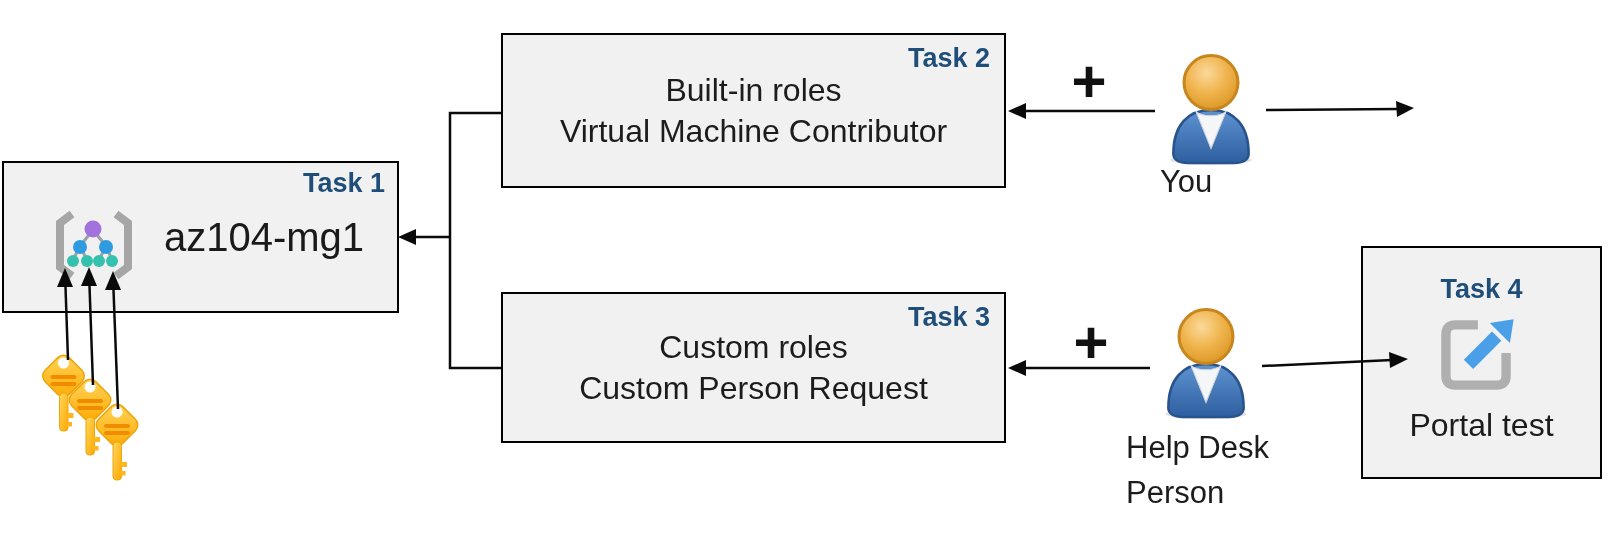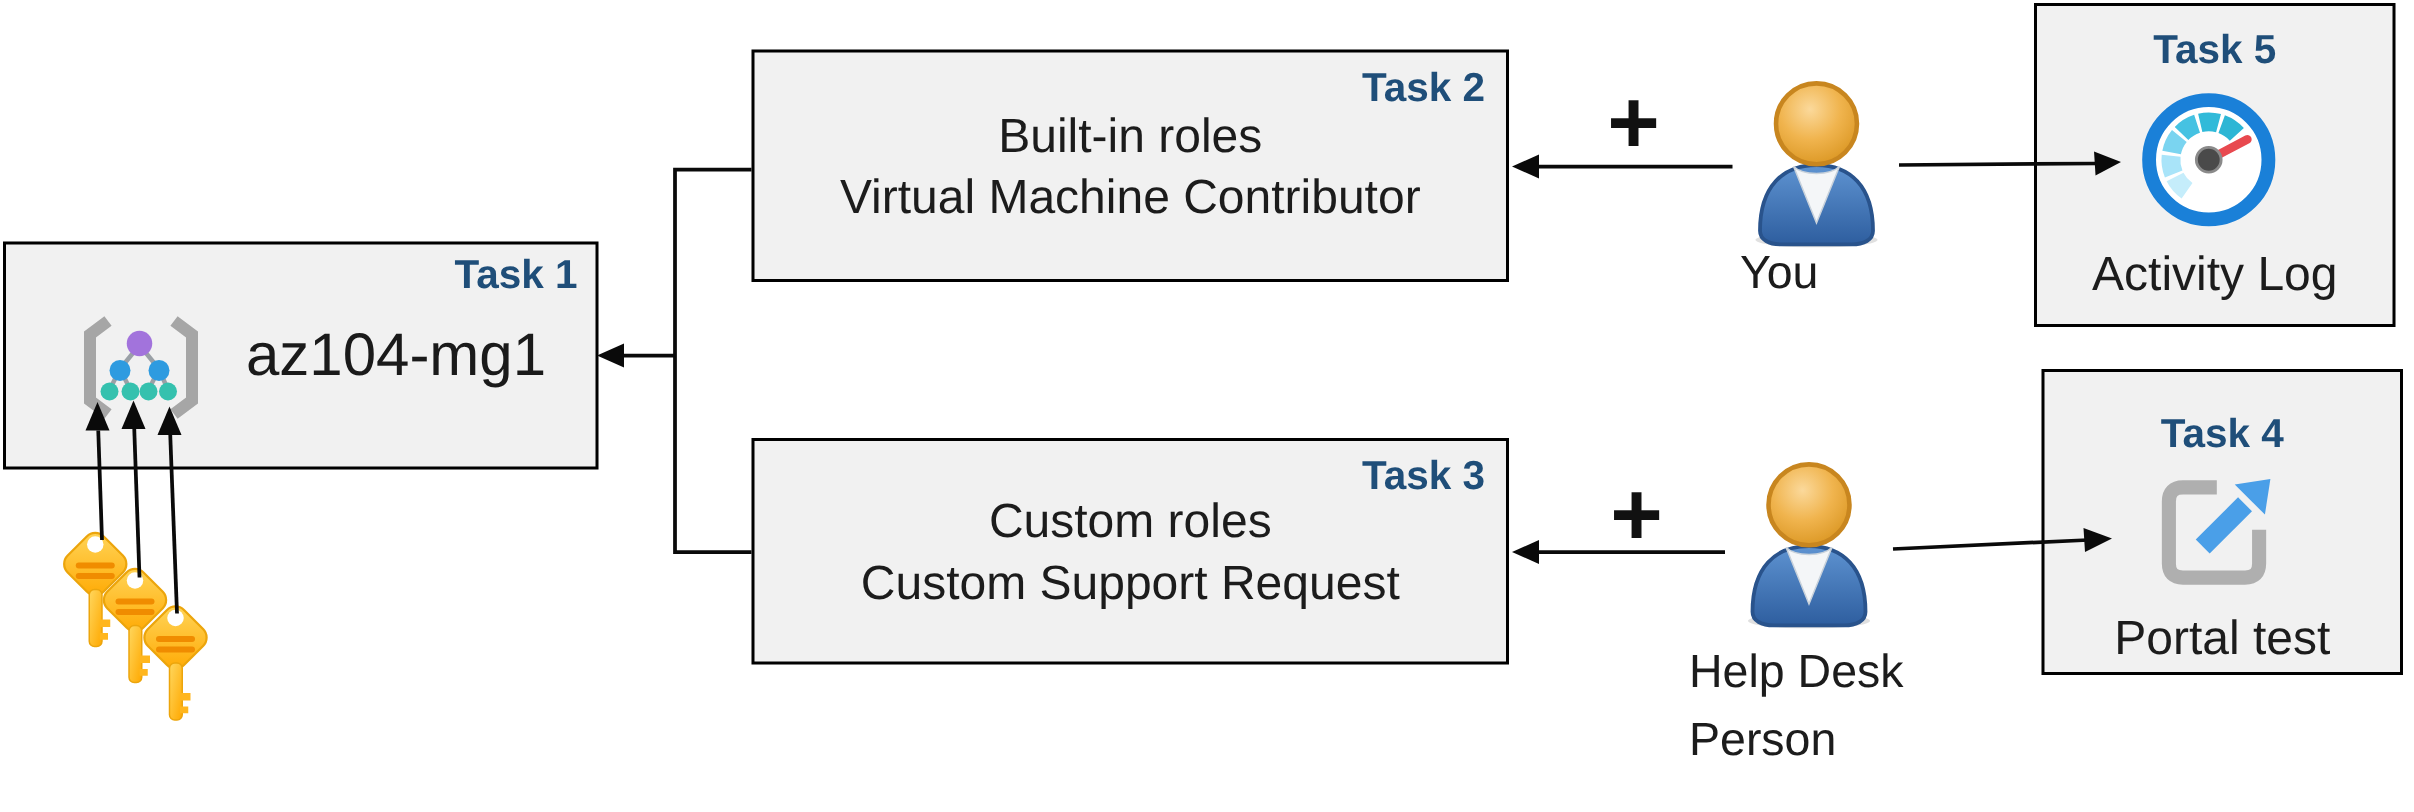--- a/index.html
+++ b/index.html
@@ -66,43 +66,26 @@
     <div class="boxlines">
       <div>Built-in roles</div>
       <div>Virtual Machine Contributor</div>
     </div>
   </div>
 
   <div class="tbox" style="left:501px;top:292px;width:505px;height:151px;">
     <div class="badge tr">Task 3</div>
     <div class="boxlines">
       <div>Custom roles</div>
-      <div>Custom Support Request</div>
+      <div>Custom Person Request</div>
     </div>
   </div>
 
-  <div class="tbox" style="left:1356px;top:2px;width:241px;height:216px;">
-    <div class="badge ctr" style="top:16px;">Task 5</div>
-    <svg class="abs" style="left:66px;top:54px;" width="97" height="97" viewBox="-50 -50 100 100">
-      <circle cx="0" cy="0" r="41" fill="#ffffff" stroke="#1A80D8" stroke-width="9.5"></circle>
-      <g fill="none" stroke-width="13">
-        <path d="M-14.91,21.30 A26,26 0 0 1 -23.17,11.80" stroke="#C5EDFB"></path>
-        <path d="M-24.11,9.74 A26,26 0 0 1 -25.86,-2.72" stroke="#A9E4F9"></path>
-        <path d="M-25.52,-4.96 A26,26 0 0 1 -20.21,-16.36" stroke="#7AD4F0"></path>
-        <path d="M-18.70,-18.06 A26,26 0 0 1 -8.03,-24.73" stroke="#45C2E2"></path>
-        <path d="M-5.85,-25.33 A26,26 0 0 1 6.73,-25.11" stroke="#30BAD9"></path>
-        <path d="M8.89,-24.43 A26,26 0 0 1 19.32,-17.40" stroke="#2DB6D5"></path>
-      </g>
-      <line x1="0" y1="0" x2="26.5" y2="-14" stroke="#E8494F" stroke-width="6" stroke-linecap="round"></line>
-      <circle cx="0" cy="0" r="8.5" fill="#4A4A4A" stroke="#8A8A8A" stroke-width="2"></circle>
-    </svg>
-    <div class="caption" style="top:160px;">Activity Log</div>
-  </div>
 
-  <div class="tbox" style="left:1361px;top:246px;width:241px;height:204px;">
+  <div class="tbox" style="left:1361px;top:246px;width:241px;height:233px;">
     <div class="badge ctr" style="top:28px;">Task 4</div>
     <svg class="abs" style="left:66px;top:60px;" width="94" height="94" viewBox="-50 -50 100 100">
       <path d="M2,-32 L-22,-32 Q-32,-32 -32,-22 L-32,22 Q-32,32 -22,32 L22,32 Q32,32 32,22 L32,-2" fill="none" stroke="#AFAFAF" stroke-width="10"></path>
       <line x1="-8" y1="10" x2="22" y2="-20" stroke="#4A9FE8" stroke-width="14"></line>
       <polygon points="40,-38 36.1,-12.7 14.7,-34.1" fill="#4A9FE8"></polygon>
     </svg>
     <div class="caption" style="top:159px;">Portal test</div>
   </div>
 
   <svg class="abs" style="left:1160px;top:52px;" width="102" height="113" viewBox="0 0 100 111">

